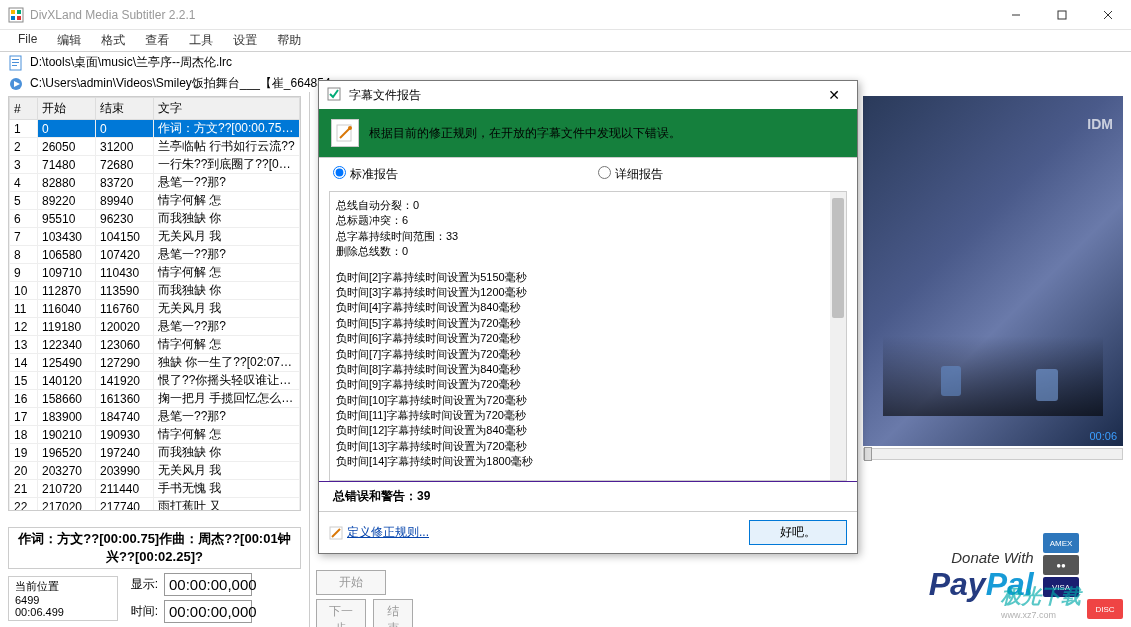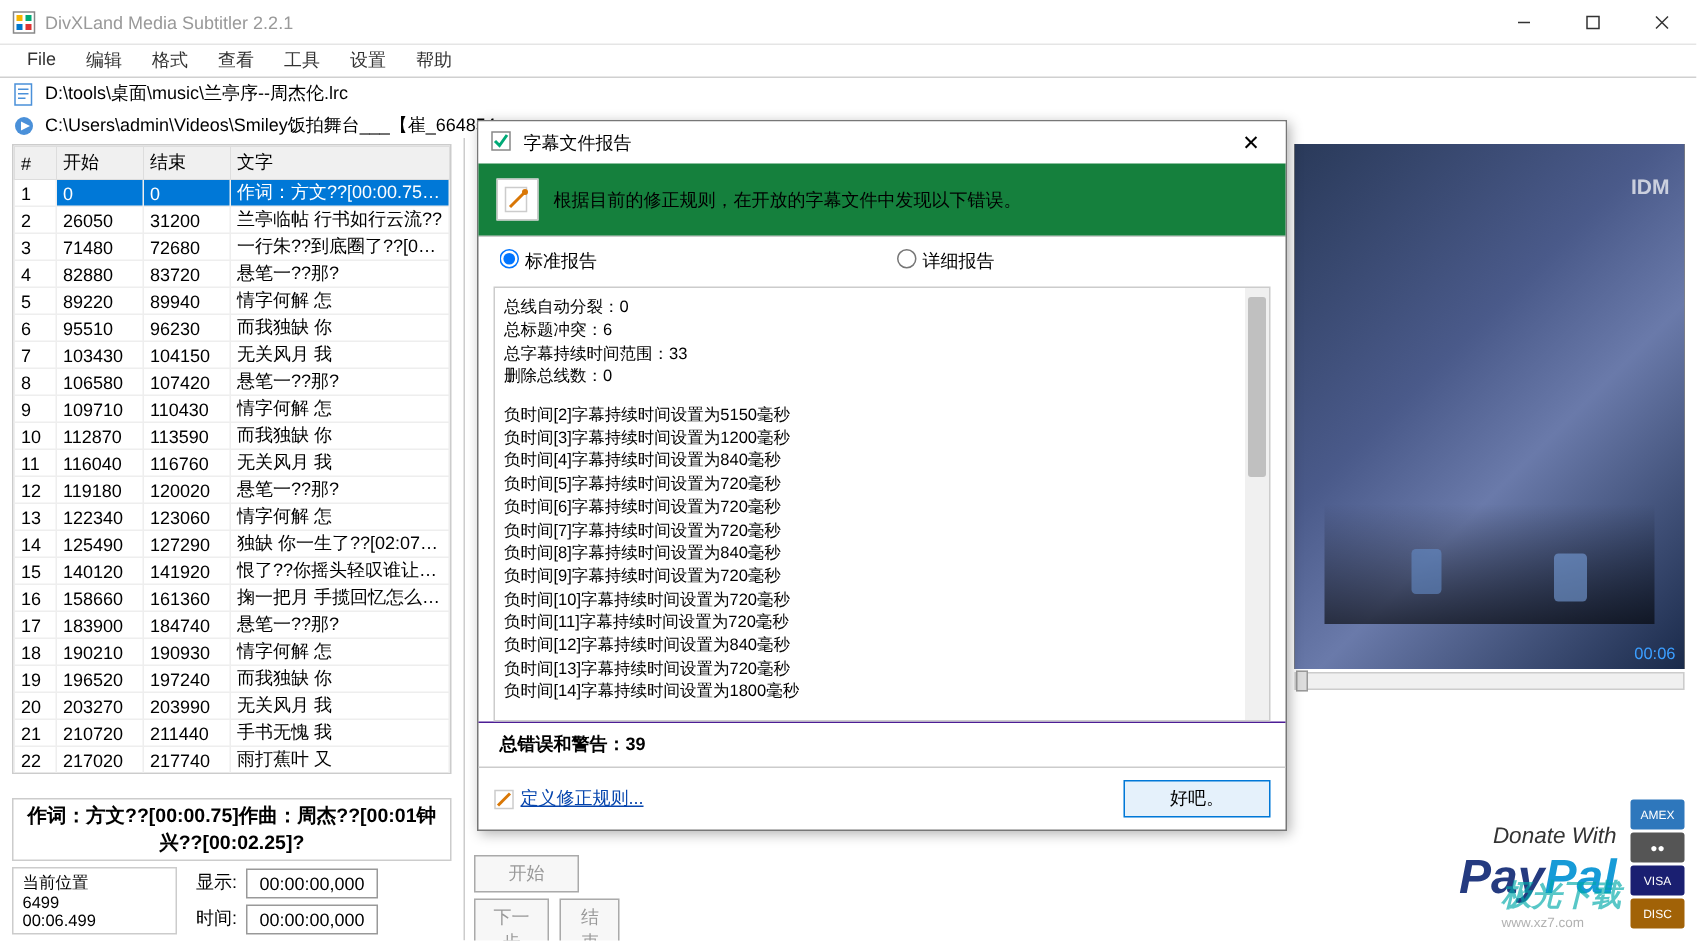--- a/index.html
+++ b/index.html
@@ -38,21 +38,21 @@
 .subtable col.c-end { width: 58px; }
 
 
 .editor { border: 1px solid #ccc; padding: 6px; height: 42px; display: flex; align-items: center; justify-content: center; text-align: center; font-size: 13px; font-weight: bold; margin-top: 16px; overflow: hidden; }
 
 
 .bottom-ctrl { display: flex; align-items: center; gap: 8px; padding: 4px 0; }
 .posbox { border: 1px solid #ccc; padding: 2px 6px; width: 110px; }
 .poslabel { font-size: 11px; }
 .posval { font-size: 11px; }
-.timefield { border: 1px solid #999; background: #fff; padding: 2px 4px; width: 88px; text-align: center; font-size: 12px; }
+.timefield { border: 1px solid #999; background: #fff; padding: 2px 4px; width: 88px; text-align: center; font-size: 15px; }
 .btn { border: 1px solid #aaa; background: #f0f0f0; padding: 3px 12px; font-size: 12px; }
 .btn.disabled { color: #999; background: #f7f7f7; }
 
 
 .video-panel { position: absolute; right: 8px; top: 4px; width: 260px; }
 .video-box { width: 260px; height: 350px; background: #000; position: relative; overflow: hidden; }
 .video-img { width: 100%; height: 100%; background: linear-gradient(135deg, #2a3a5a 0%, #4a5a8a 40%, #6a7aaa 60%, #1a2a4a 100%); position: relative; }
 .video-overlay { position: absolute; top: 20px; right: 10px; color: #fff; font-size: 14px; font-weight: bold; opacity: 0.7; }
 .video-time { position: absolute; bottom: 4px; right: 6px; color: #3b9eff; font-size: 11px; }
 .seekbar { height: 12px; background: #f0f0f0; border: 1px solid #ccc; margin-top: 2px; position: relative; }
@@ -61,21 +61,21 @@
 .donate { position: absolute; right: 8px; bottom: 8px; width: 260px; text-align: right; }
 .donate-text { font-style: italic; font-size: 15px; color: #333; }
 .paypal { font-family: Arial, sans-serif; font-size: 32px; font-weight: bold; font-style: italic; }
 .paypal .pay { color: #253b80; }
 .paypal .pal { color: #179bd7; }
 .cardicons { display: inline-flex; flex-direction: column; gap: 2px; margin-left: 6px; vertical-align: middle; }
 .cardicons .card { width: 36px; height: 20px; border-radius: 2px; font-size: 8px; color: #fff; display: flex; align-items: center; justify-content: center; }
 .card.amex { background: #2e77bc; }
 .card.mc { background: #555; }
 .card.visa { background: #1a1f71; }
-.card.disc { background: #a16207; }
+.card.disc { background: #ef4444; margin-left: 44px; }
 
 
 .watermark { position: absolute; right: 10px; bottom: 4px; width: 120px; height: 40px; opacity: 0.65; pointer-events: none; }
 .wm-text { font-size: 20px; color: #0aa; font-weight: bold; font-style: italic; }
 .wm-sub { font-size: 9px; color: #888; display: block; }
 
 
 .previewrow { position: absolute; left: 320px; top: 478px; right: 280px; }
 .previewrow .chk { display: inline-flex; align-items: center; gap: 4px; }
 .previewrow .hint { color: #444; font-size: 12px; margin-top: 4px; }

